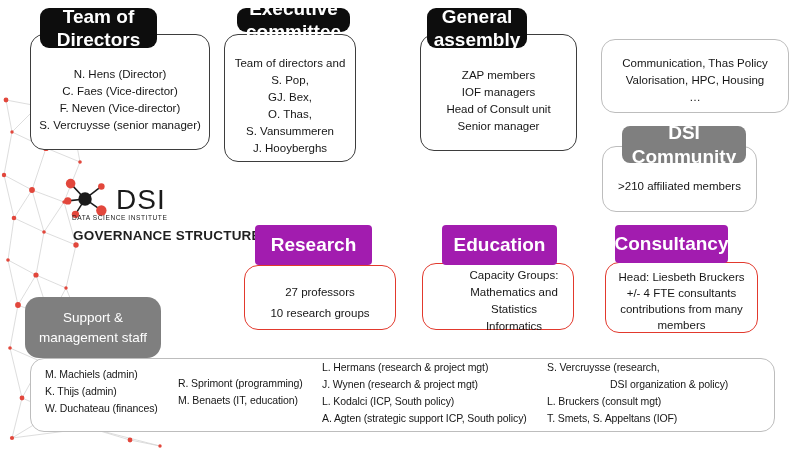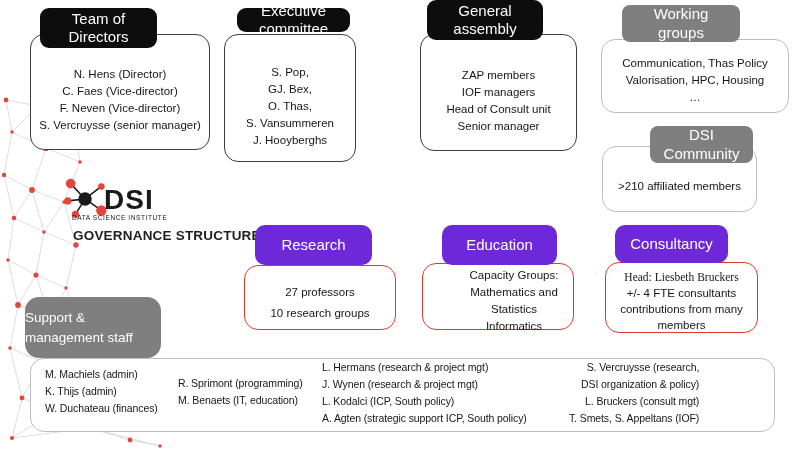--- a/index.html
+++ b/index.html
@@ -1,37 +1,37 @@
 <!DOCTYPE html>
 <html><head>
 <meta charset="utf-8">
 <style>
   html,body{margin:0;padding:0;background:#fff;}
   #slide{position:relative;width:800px;height:450px;background:#ffffff;overflow:hidden;
          font-family:"Liberation Sans",sans-serif;color:#161616;}
   svg{display:block;}
   .bg-net{position:absolute;left:0;top:90px;z-index:0;}
   .hdr{position:absolute;z-index:3;color:#ffffff;display:flex;align-items:center;justify-content:center;
-       text-align:center;font-size:15px;line-height:1.22;padding:3px 8px;box-sizing:border-box;}
+       text-align:center;font-size:19px;line-height:1.22;padding:3px 8px;box-sizing:border-box;font-weight:bold;}
   .hdr.black{background:#0d0d0d;border-radius:9px;}
   .hdr.gray{background:#7f7f7f;border-radius:8px;}
-  .hdr.red{background:#6d28d9;border-radius:10px;text-align:center;}
+  .hdr.red{background:#a21caf;border-radius:4px;text-align:center;}
   .panel{position:absolute;z-index:1;background:#ffffff;border-radius:14px;box-sizing:border-box;
          display:flex;flex-direction:column;align-items:center;justify-content:center;text-align:center;}
   .b-dark{border:1.4px solid #3d3d3d;}
   .b-gray{border:1.4px solid #bdbdbd;}
   .b-red{border:1.4px solid #e2392d;}
   .ln{font-size:11.5px;line-height:17px;color:#161616;}
   .col{position:absolute;z-index:2;}
   .nm{font-size:10.5px;line-height:17px;color:#161616;white-space:nowrap;letter-spacing:-0.1px;}
   .nm.indent{padding-left:63px;}
   .support{position:absolute;z-index:4;background:#7f7f7f;color:#fff;border-radius:14px;
-           display:flex;align-items:center;justify-content:center;text-align:left;
+           display:flex;align-items:center;justify-content:center;text-align:center;
            font-size:13.5px;line-height:1.45;}
-  .logo-abbr{position:absolute;left:104px;top:184px;font-size:28px;font-weight:700;
+  .logo-abbr{position:absolute;left:116px;top:184px;font-size:28px;font-weight:400;
              letter-spacing:1px;color:#1a1a1a;z-index:2;}
   .logo-sub{position:absolute;left:72px;top:214px;font-size:6.6px;letter-spacing:0.55px;
             color:#1a1a1a;z-index:2;}
   .logo-caption{position:absolute;left:73px;top:228px;font-size:13.5px;font-weight:700;
                 letter-spacing:0.2px;color:#1f1f1f;z-index:2;}
   .molecule{position:absolute;left:62px;top:174px;z-index:2;}
 </style>
 </head>
 <body>
 
@@ -74,47 +74,47 @@
 
   <div class="panel b-dark" style="left:30px;top:34px;width:180px;height:116px;padding-top:16px;">
     <div class="ln">N. Hens (Director)</div>
     <div class="ln">C. Faes (Vice-director)</div>
     <div class="ln">F. Neven (Vice-director)</div>
     <div class="ln">S. Vercruysse (senior manager)</div>
   </div>
   <div class="hdr black" style="left:40px;top:8px;width:117px;height:40px;">Team of Directors</div>
 
   <div class="panel b-dark" style="left:224px;top:34px;width:132px;height:128px;padding-top:16px;">
+    <div class="ln">Team of directors and</div>
     <div class="ln">S. Pop,</div>
     <div class="ln">GJ. Bex,</div>
     <div class="ln">O. Thas,</div>
     <div class="ln">S. Vansummeren</div>
     <div class="ln">J. Hooyberghs</div>
   </div>
   <div class="hdr black" style="left:237px;top:8px;width:113px;height:24px;">Executive committee</div>
 
   <div class="panel b-dark" style="left:412px;top:34px;width:157px;height:117px;padding-top:16px;margin-left:8px;">
     <div class="ln">ZAP members</div>
     <div class="ln">IOF managers</div>
     <div class="ln">Head of Consult unit</div>
     <div class="ln">Senior manager</div>
   </div>
-  <div class="hdr black" style="left:427px;top:0;width:116px;height:40px;text-align:center;">General assembly</div>
+  <div class="hdr black" style="left:427px;top:8px;width:100px;height:40px;text-align:center;">General assembly</div>
 
   <div class="panel b-gray" style="left:601px;top:39px;width:188px;height:74px;padding-top:8px;">
     <div class="ln">Communication, Thas Policy</div>
     <div class="ln">Valorisation, HPC, Housing</div>
     <div class="ln">…</div>
   </div>
-  <div class="hdr gray" style="left:622px;top:5px;width:118px;height:37px;">Working groups</div>
 
   <div class="panel b-gray" style="left:602px;top:146px;width:155px;height:66px;padding-top:14px;">
     <div class="ln">&gt;210 affiliated members</div>
   </div>
-  <div class="hdr gray" style="left:650px;top:126px;width:103px;height:37px;">DSI Community</div>
+  <div class="hdr gray" style="left:622px;top:126px;width:124px;height:37px;">DSI Community</div>
 
   <svg class="molecule" width="48" height="48" viewBox="0 0 50 50">
     <g stroke="#1a1a1a" stroke-width="1.6">
       <line x1="24" y1="26" x2="9" y2="10"></line>
       <line x1="24" y1="26" x2="41" y2="13"></line>
       <line x1="24" y1="26" x2="6" y2="28"></line>
       <line x1="24" y1="26" x2="14" y2="42"></line>
       <line x1="24" y1="26" x2="41" y2="38"></line>
     </g>
     <circle cx="24" cy="26" r="7" fill="#1a1a1a"></circle>
@@ -135,21 +135,21 @@
   <div class="hdr red" style="left:255px;top:225px;width:117px;height:40px;">Research</div>
 
   <div class="panel b-red" style="left:422px;top:263px;width:152px;height:67px;padding-top:8px;padding-left:32px;">
     <div class="ln">Capacity Groups:</div>
     <div class="ln">Mathematics and Statistics</div>
     <div class="ln">Informatics</div>
   </div>
   <div class="hdr red" style="left:442px;top:225px;width:115px;height:40px;">Education</div>
 
   <div class="panel b-red" style="left:605px;top:262px;width:153px;height:71px;padding-top:6px;">
-    <div class="ln" style="line-height:16px;font-family:Liberation Serif, serif;">Head: Liesbeth Bruckers</div>
+    <div class="ln" style="line-height:16px;">Head: Liesbeth Bruckers</div>
     <div class="ln" style="line-height:16px;">+/- 4 FTE  consultants</div>
     <div class="ln" style="line-height:16px;max-width:138px;">contributions from many members</div>
   </div>
   <div class="hdr red" style="left:615px;top:225px;width:113px;height:38px;">Consultancy</div>
 
   <div class="panel b-gray" style="left:30px;top:358px;width:745px;height:74px;"></div>
 
   <div class="support" style="left:25px;top:297px;width:136px;height:61px;">Support &amp; management  staff</div>
 
   <div class="col" style="left:45px;top:366px;">
@@ -163,20 +163,20 @@
     <div class="nm">J. Wynen (research &amp; project mgt)</div>
     <div class="nm">L. Kodalci (ICP, South policy)</div>
     <div class="nm">A. Agten (strategic support ICP, South policy)</div>
   </div>
 
   <div class="col" style="left:178px;top:375px;">
     <div class="nm">R. Sprimont (programming)</div>
     <div class="nm">M. Benaets (IT, education)</div>
   </div>
 
-  <div class="col" style="left:518px;top:359px;text-align:right;">
+  <div class="col" style="left:547px;top:359px;">
     <div class="nm">S. Vercruysse (research,</div>
     <div class="nm indent">DSI organization &amp; policy)</div>
     <div class="nm">L. Bruckers (consult mgt)</div>
     <div class="nm">T. Smets, S. Appeltans (IOF)</div>
   </div>
 
 </div>
 
 </body></html>

